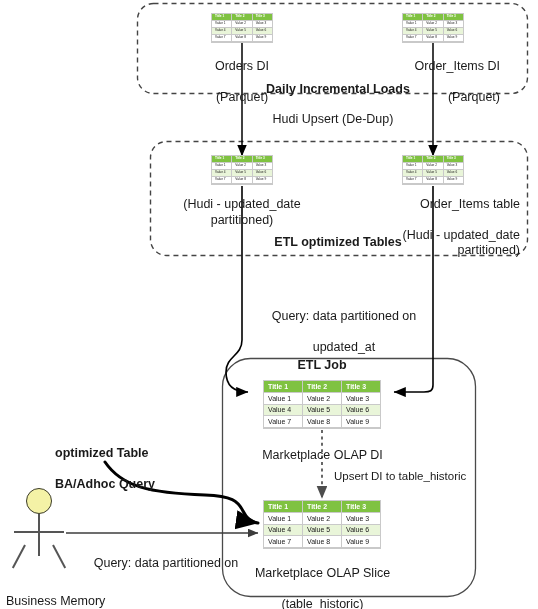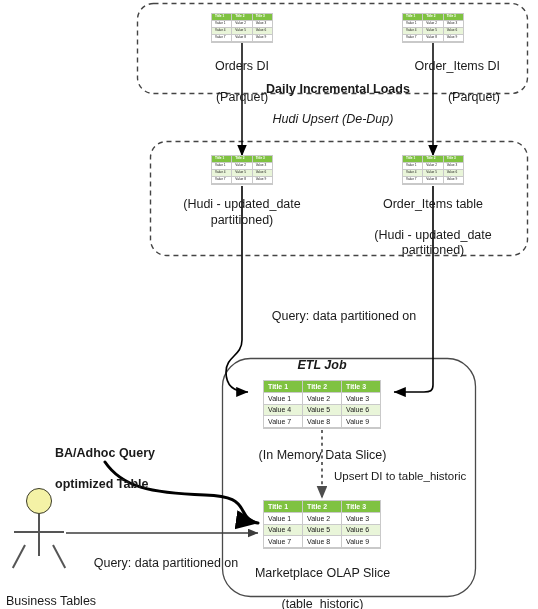--- a/index.html
+++ b/index.html
@@ -240,62 +240,64 @@
     <div>(Parquet)</div>
   </div>
 
   <div class="lbl node" style="left:368px;top:44px;width:132px;text-align:right;">
     <div>Order_Items DI</div>
     <div>(Parquet)</div>
   </div>
 
   <div class="lbl bold node" style="left:212px;top:82px;width:252px;">Daily Incremental Loads</div>
 
-  <div class="lbl node" style="left:229px;top:112px;width:208px;font-style:italic;">Hudi Upsert (De-Dup)</div>
+  <div class="lbl node" style="left:229px;top:112px;width:208px;">Hudi Upsert (De-Dup)</div>
 
   <div class="lbl node" style="left:155px;top:182px;width:174px;">
     <div class="small">(Hudi - updated_date partitioned)</div>
   </div>
 
-  <div class="lbl node" style="left:346px;top:182px;width:174px;">
+  <div class="lbl node" style="left:346px;top:182px;width:174px;text-align:right;">
     <div>Order_Items table</div>
     <div class="small">(Hudi - updated_date partitioned)</div>
   </div>
 
+  <div class="lbl bold node" style="left:212px;top:235px;width:252px;">ETL optimized Tables</div>
 
   <div class="lbl node" style="left:254px;top:294px;width:180px;">
     <div>Query: data partitioned on</div>
-  </div>
-
-  <div class="lbl bold node" style="left:262px;top:358px;width:120px;font-style:italic;">ETL Job</div>
+    <div class="bold">updated_at</div>
+  </div>
+
+  <div class="lbl bold node" style="left:262px;top:358px;width:120px;">ETL Job</div>
 
   <div class="lbl node" style="left:245px;top:433px;width:155px;">
-    <div>(In Memory Data Slice)</div>
+    <div>Marketplace OLAP DI</div>
   </div>
 
   <div class="lbl small left" style="left:334px;top:469px;width:180px;">Upsert DI to table_historic</div>
 
   <div class="lbl bold node left" style="left:55px;top:431px;width:150px;">
+    <div>optimized Table</div>
     <div>BA/Adhoc Query</div>
-    <div>optimized Table</div>
   </div>
 
   <div class="lbl node" style="left:76px;top:541px;width:180px;">
     <div>Query: data partitioned on</div>
   </div>
 
   <div class="lbl node" style="left:245px;top:551px;width:155px;">
     <div>Marketplace OLAP Slice</div>
     <div>(table_historic)</div>
     
   </div>
 
   <div id="ba-figure">
     <div id="ba-head"></div>
     <div class="ba-line" style="left:30px;top:26px;width:2.4px;height:42px;"></div>
     <div class="ba-line" style="left:6px;top:43px;width:50px;height:2.4px;"></div>
     <div class="ba-line" style="left:16px;top:57px;width:2.2px;height:26px;transform:rotate(28deg);transform-origin:top center;"></div>
     <div class="ba-line" style="left:44px;top:57px;width:2.2px;height:26px;transform:rotate(-28deg);transform-origin:top center;"></div>
   </div>
 
-  <div class="lbl node left" style="left:6px;top:594px;width:150px;">Business Tables</div>
+  <div class="lbl node left" style="left:6px;top:594px;width:150px;">Business Memory</div>
 
 </div>
 
 </body></html>

